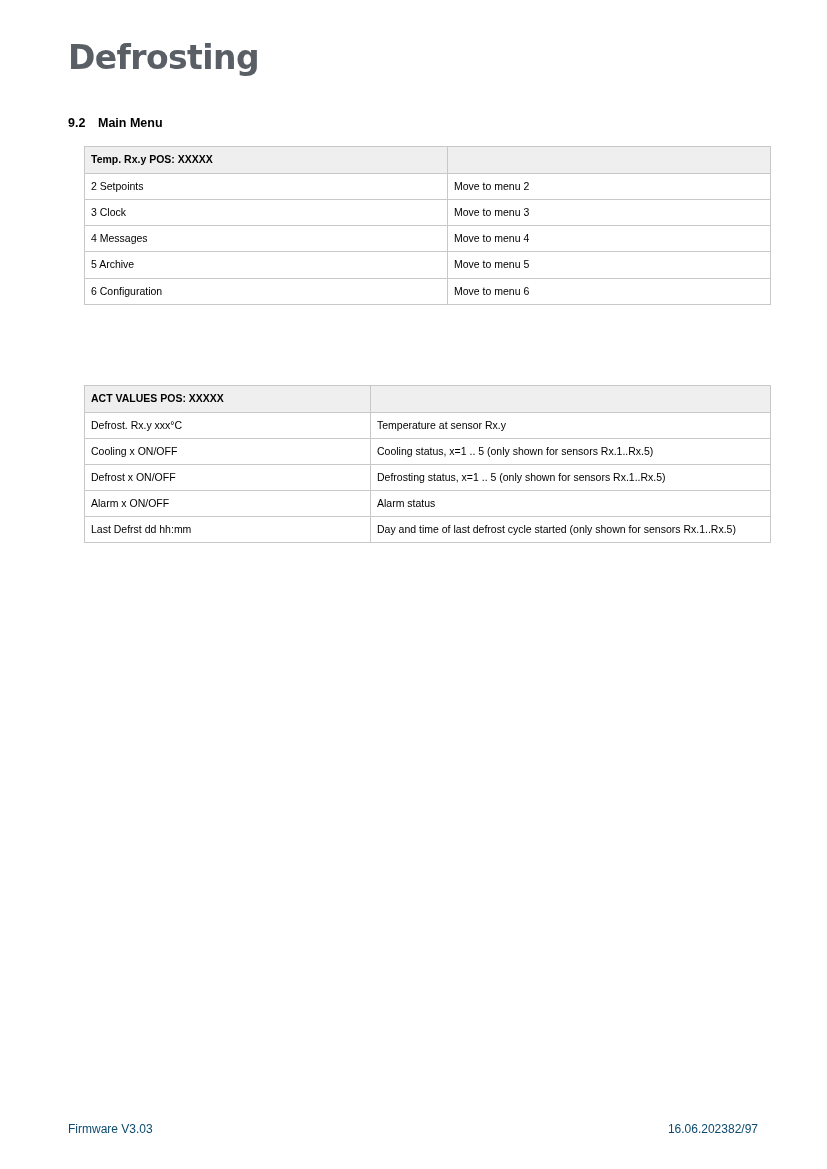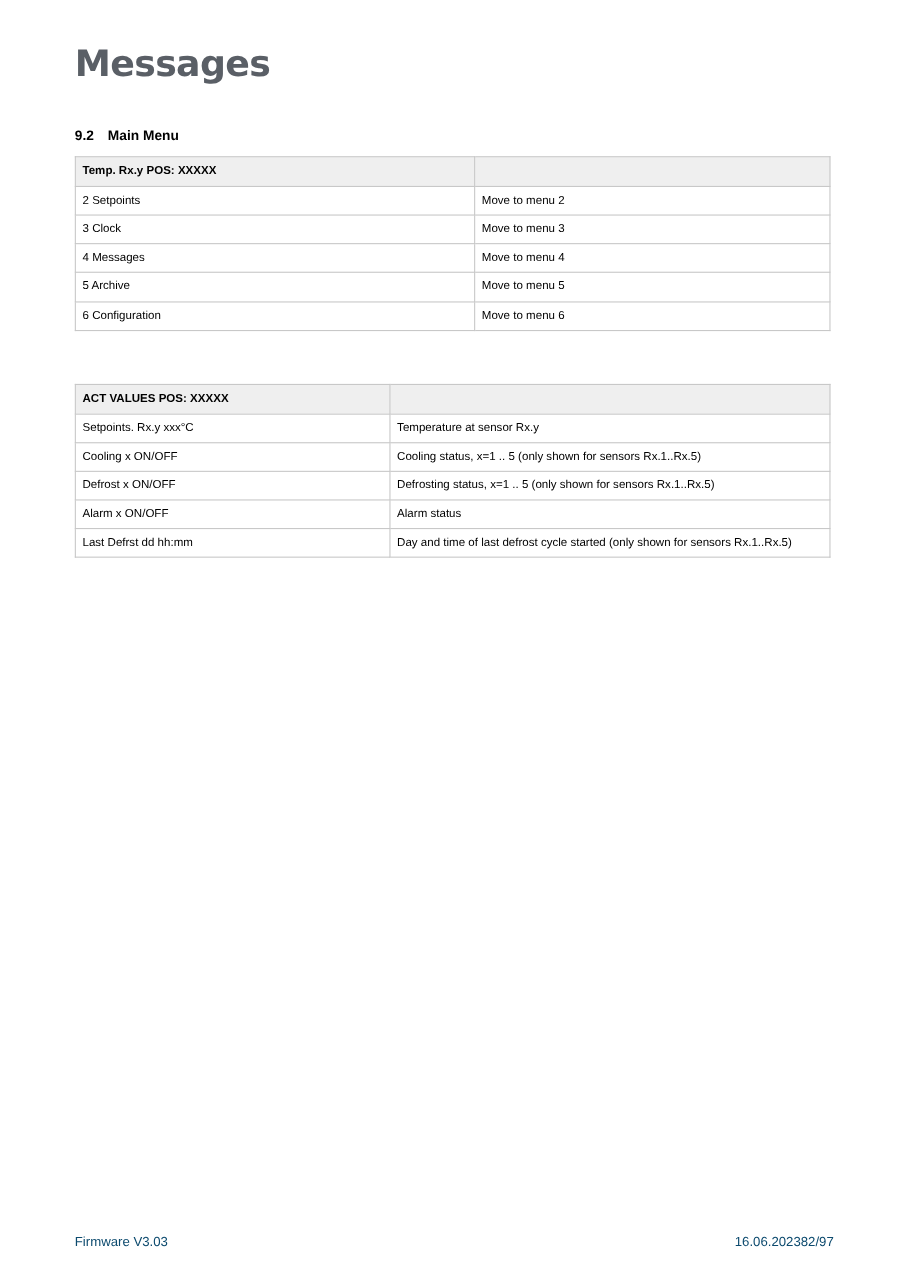--- a/index.html
+++ b/index.html
@@ -45,21 +45,21 @@
     color: #000;
   }
   h2.section-heading .num {
     display: inline-block;
     width: 30px;
   }
   table.doc-table {
     border-collapse: collapse;
     width: 686px;
     table-layout: fixed;
-    margin: 0;
+    margin: 16px;
     padding-left: 28px;
   }
   table.doc-table td, table.doc-table th {
     border: 1px solid #c8c8c8;
     padding: 6px 6px 6px 6px;
     font-size: 10.5px;
     text-align: left;
     vertical-align: middle;
     font-weight: normal;
     line-height: 1.25;
@@ -90,21 +90,21 @@
     align-items: baseline;
   }
   .footer .center { flex: 1; text-align: right; margin-left: -20px;}
   .footer .right { text-align: right; }
 </style>
 </head>
 <body>
 
 <div class="page">
 
-  <div class="logo">Messages</div>
+  <div class="logo">Defrosting</div>
 
   <div class="content">
 
     <h2 class="section-heading">
       <span class="num">9.2</span><span>Main Menu</span>
     </h2>
 
     <table class="doc-table table-1">
       <colgroup>
           <col class="c1">
@@ -149,21 +149,21 @@
           <col class="c2">
         </colgroup>
       <thead>
         <tr>
           <th>ACT VALUES POS: XXXXX</th>
           <th></th>
         </tr>
       </thead>
       <tbody>
         <tr>
-          <td>Setpoints. Rx.y xxx°C</td>
+          <td>Defrost. Rx.y xxx°C</td>
           <td>Temperature at sensor Rx.y</td>
         </tr>
         <tr>
           <td>Cooling x ON/OFF</td>
           <td>Cooling status, x=1 .. 5 (only shown for sensors Rx.1..Rx.5)</td>
         </tr>
         <tr>
           <td>Defrost x ON/OFF</td>
           <td>Defrosting status, x=1 .. 5 (only shown for sensors Rx.1..Rx.5)</td>
         </tr>

